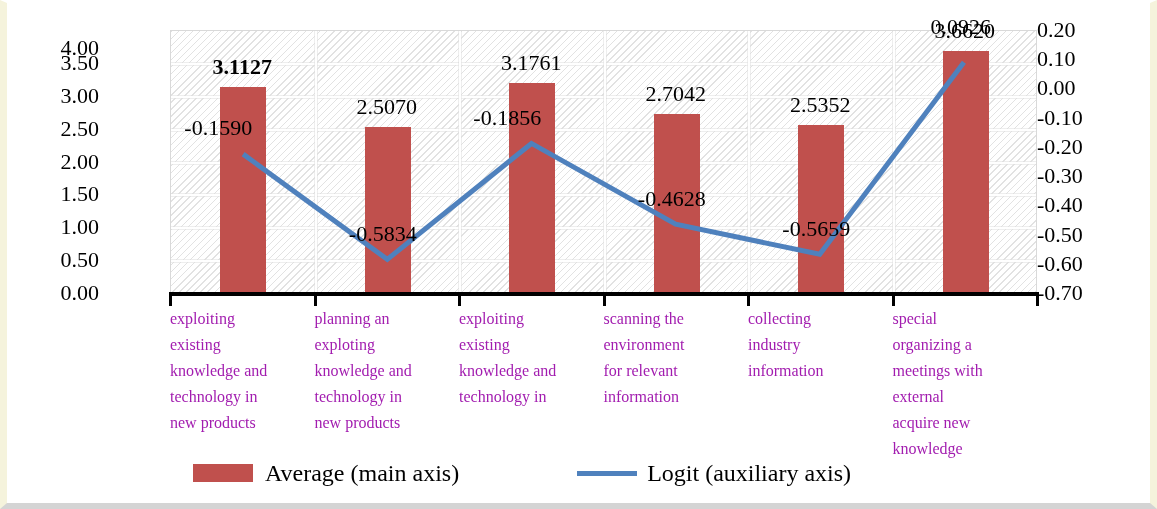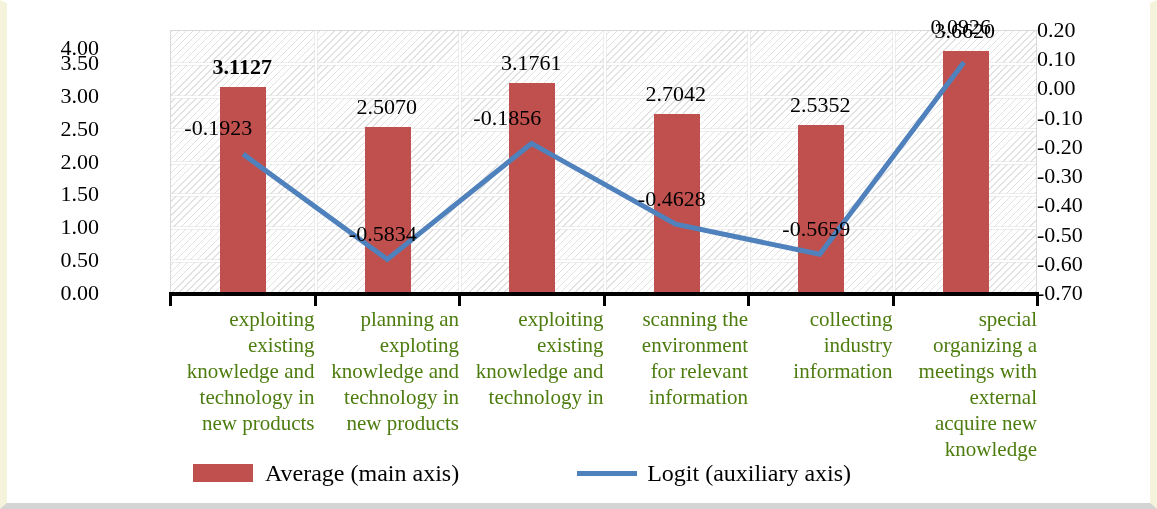--- a/index.html
+++ b/index.html
@@ -107,24 +107,24 @@
     line-height: 22px;
     color: #000000;
     white-space: nowrap;
     text-align: center;
   }
 
   
   .catlabel {
     position: absolute;
     top: 303px;
-    font-size: 21px;
+    font-size: 16px;
     line-height: 26px;
-    color: #4d7c0f;
-    text-align: right;
+    color: #a21caf;
+    text-align: left;
   }
 
   
   #legend {
     position: absolute;
     left: 186px;
     top: 458px;
     display: flex;
     align-items: center;
   }
@@ -223,21 +223,21 @@
 
     <div id="barlabels">
         <div class="dlabel" style="width: 144.5px; left: 163px; top: 53.34px; font-weight: bold;">3.1127</div>
         <div class="dlabel" style="width: 144.5px; left: 307.5px; top: 93.1647px;">2.5070</div>
         <div class="dlabel" style="width: 144.5px; left: 452px; top: 49.1714px;">3.1761</div>
         <div class="dlabel" style="width: 144.5px; left: 596.5px; top: 80.1988px;">2.7042</div>
         <div class="dlabel" style="width: 144.5px; left: 741px; top: 91.3106px;">2.5352</div>
         <div class="dlabel" style="width: 144.5px; left: 885.5px; top: 17.2235px;">3.6620</div>
       </div>
     <div id="linelabels">
-        <div class="dlabel" style="width: 144.5px; left: 139px; top: 114.376px;">-0.1923</div>
+        <div class="dlabel" style="width: 144.5px; left: 139px; top: 114.376px;">-0.1590</div>
         <div class="dlabel" style="width: 144.5px; left: 303.5px; top: 219.927px;">-0.5834</div>
         <div class="dlabel" style="width: 144.5px; left: 428px; top: 103.681px;">-0.1856</div>
         <div class="dlabel" style="width: 144.5px; left: 592.5px; top: 184.685px;">-0.4628</div>
         <div class="dlabel" style="width: 144.5px; left: 737px; top: 214.813px;">-0.5659</div>
         <div class="dlabel" style="width: 144.5px; left: 881.5px; top: 13px;">0.0926</div>
       </div>
 
     <div id="catlabels">
         <div class="catlabel" style="left: 163px; width: 144.5px;">
           <div>exploiting</div>

